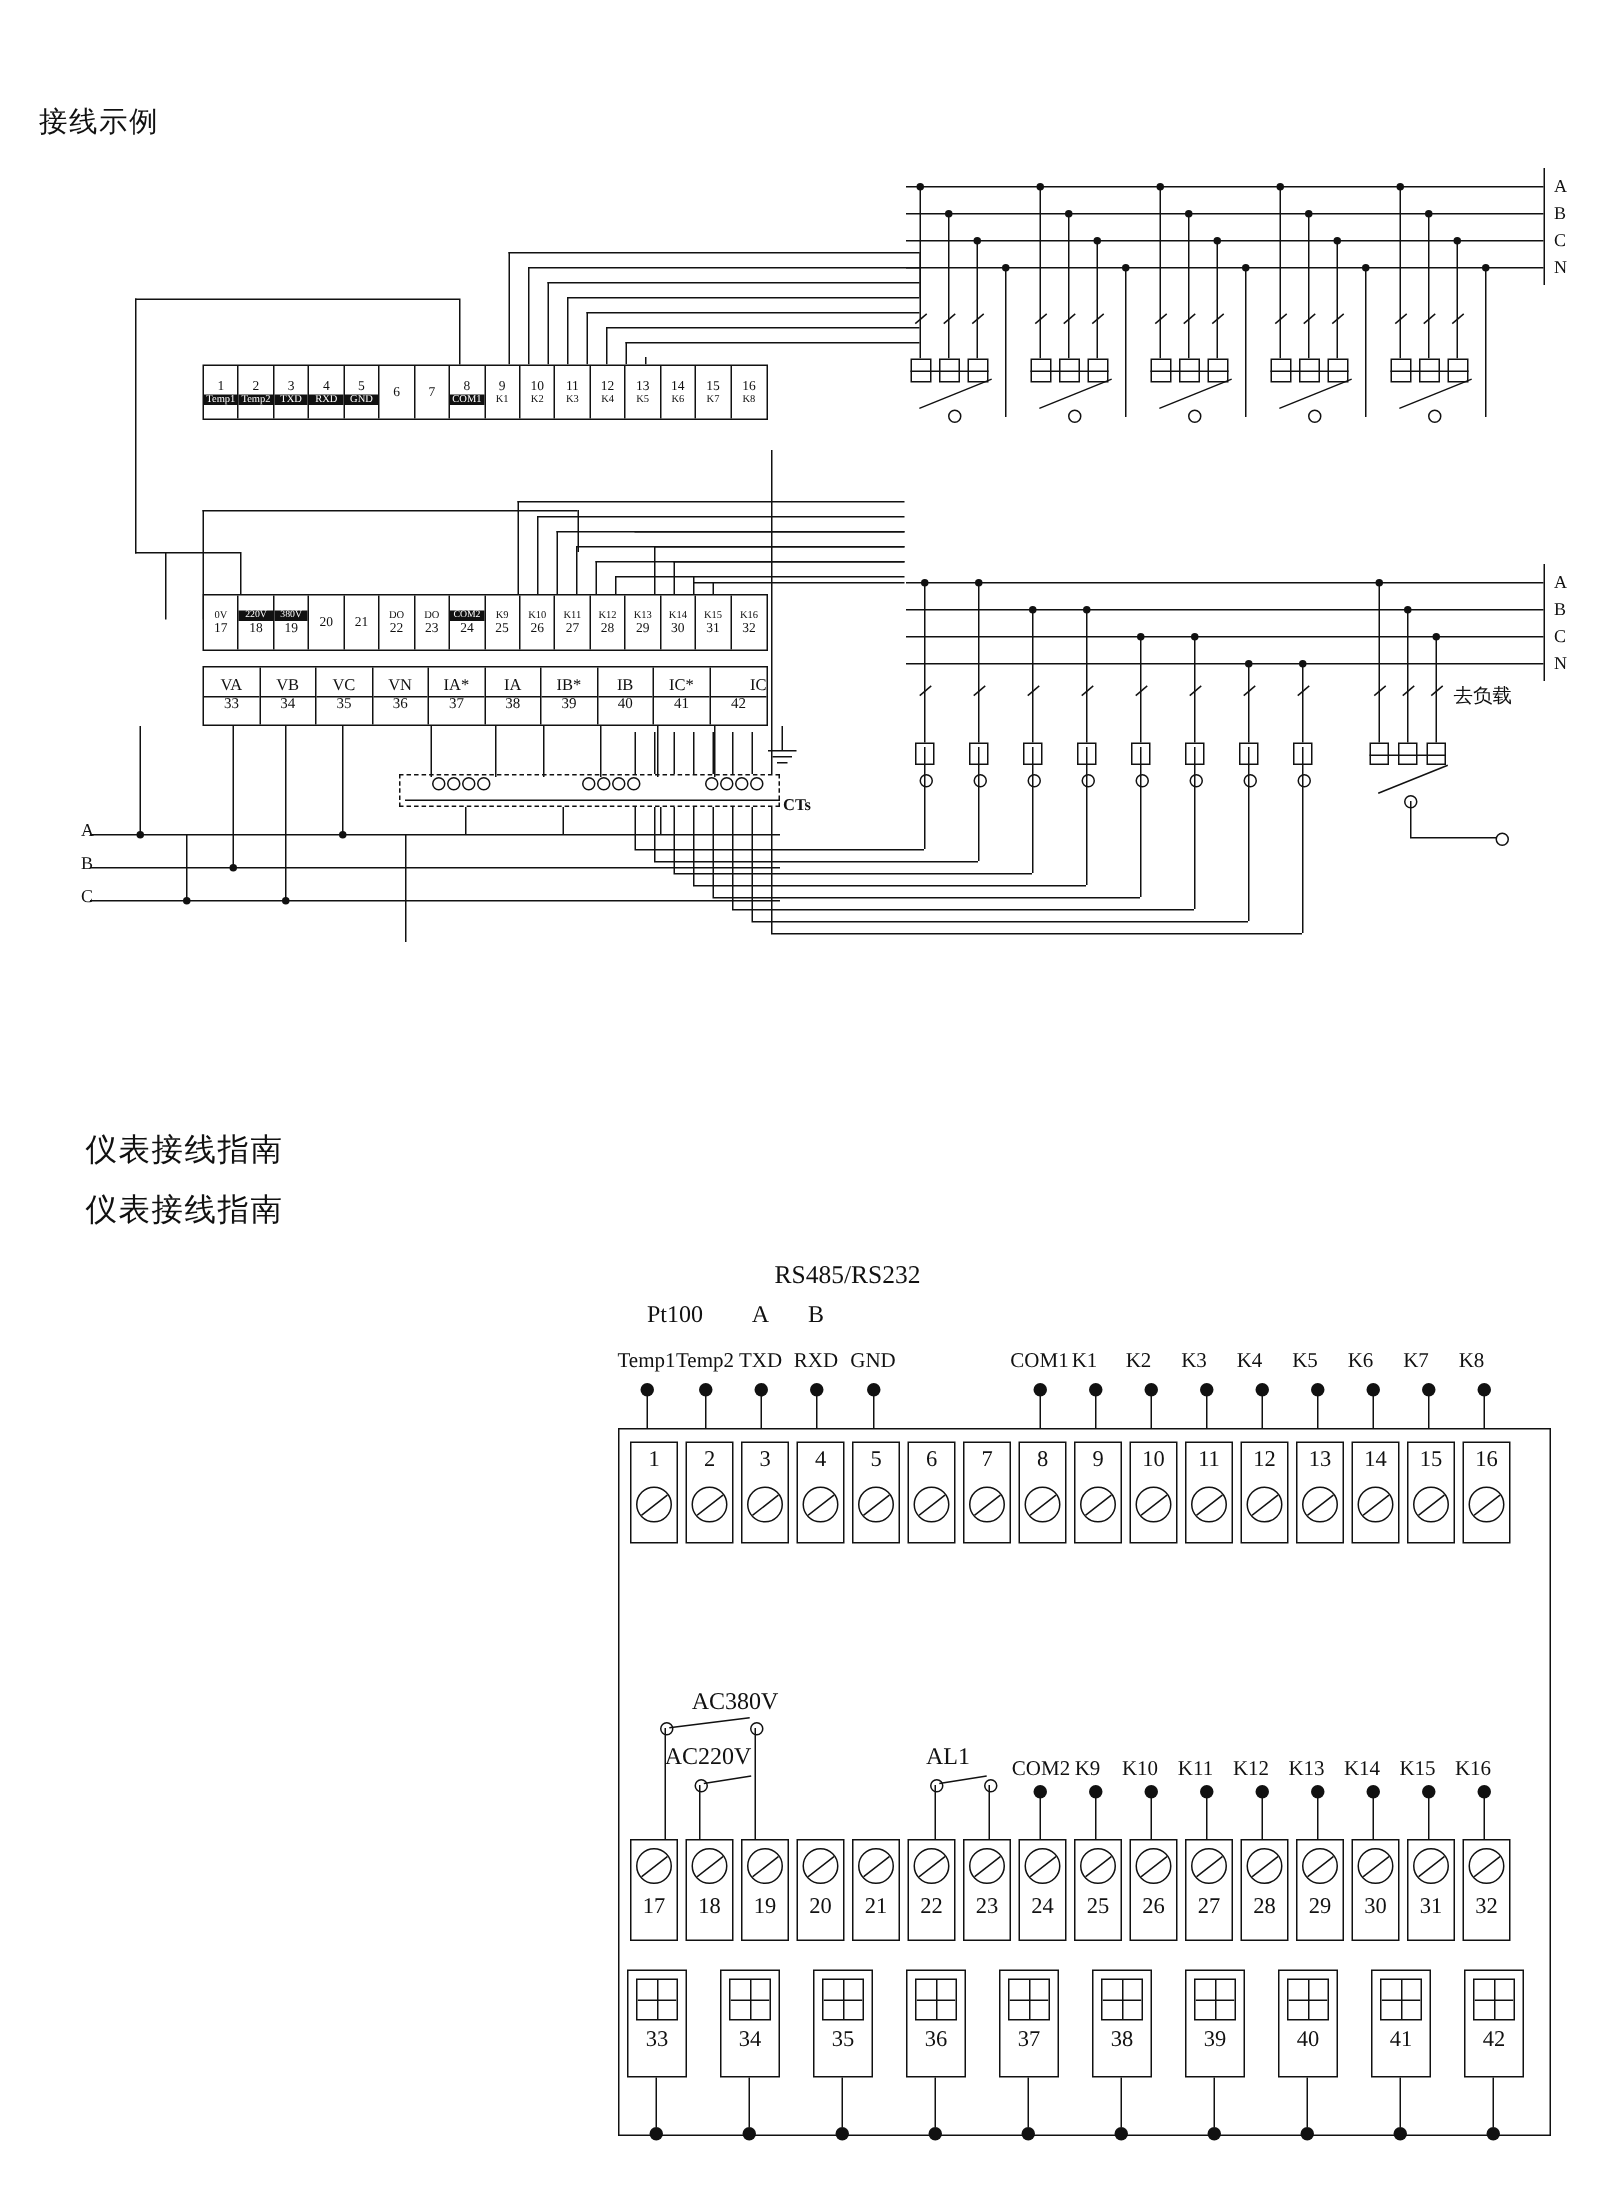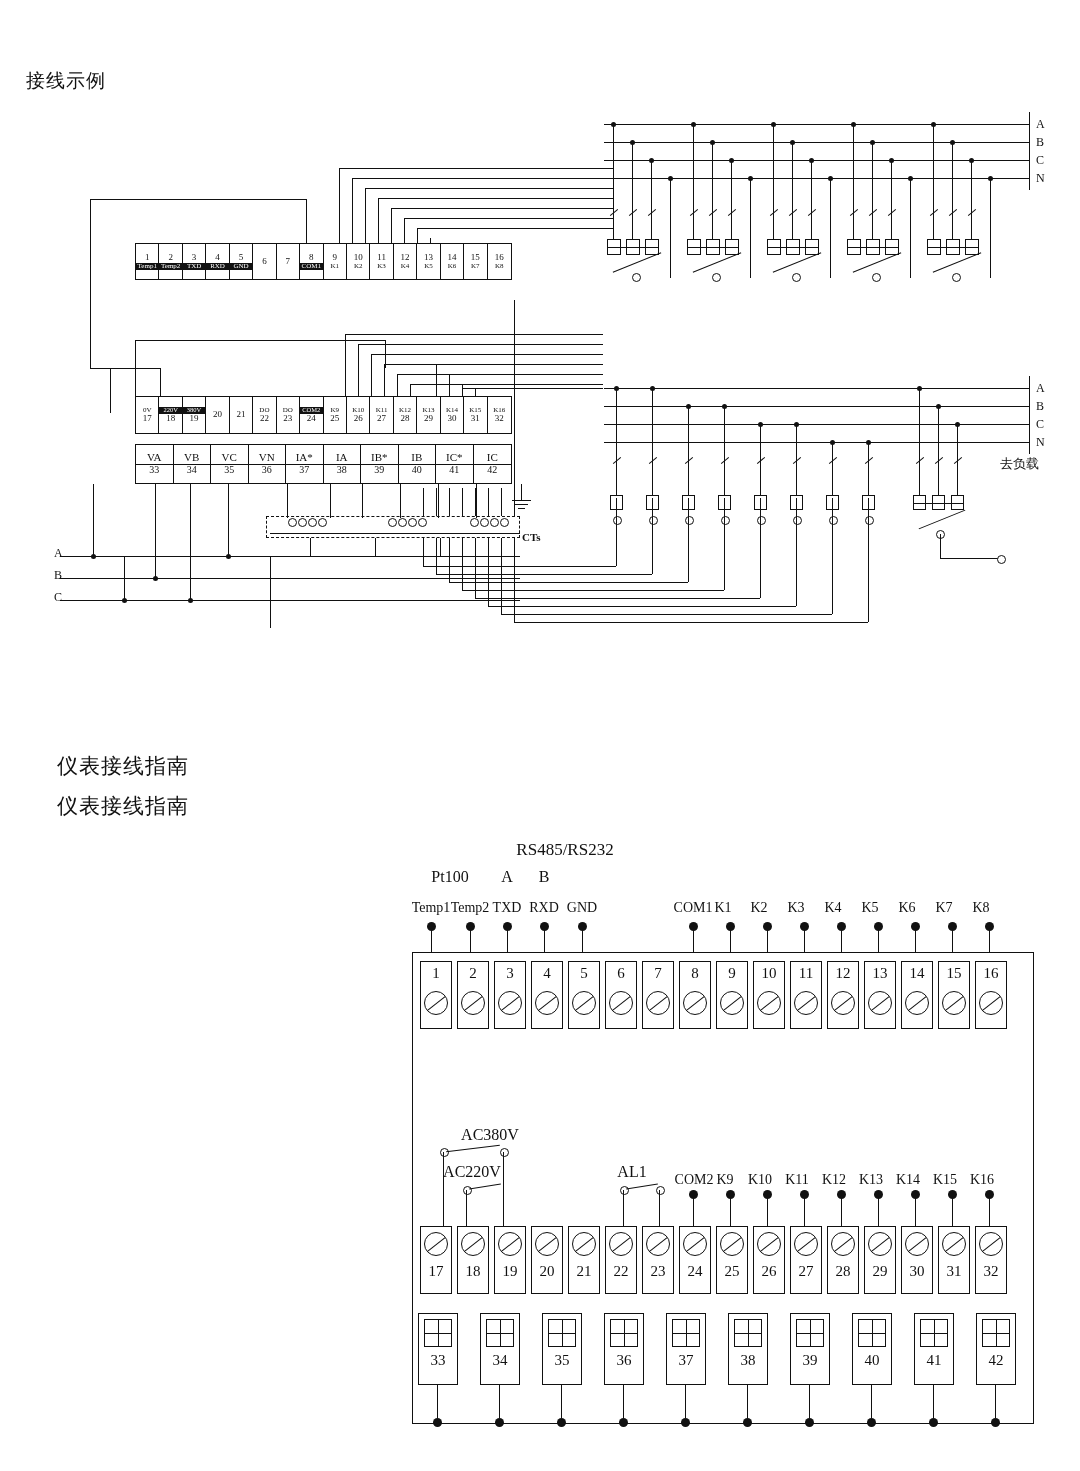--- a/index.html
+++ b/index.html
@@ -372,36 +372,36 @@
           <div style="border-top:1px solid #111;width:100%;text-align:center;font-size:10px;">39</div>
         </div>
       <div class="cell" style="width:37.7px;font-size:11px;">
           <div>IB</div>
           <div style="border-top:1px solid #111;width:100%;text-align:center;font-size:10px;">40</div>
         </div>
       <div class="cell" style="width:37.7px;font-size:11px;">
           <div>IC*</div>
           <div style="border-top:1px solid #111;width:100%;text-align:center;font-size:10px;">41</div>
         </div>
-      <div class="cell" style="width:37.7px;font-size:11px;">
+      <div class="cell" style="width:37.7px;font-size:11px;align-items:flex-end;">
           <div>IC</div>
           <div style="border-top:1px solid #111;width:100%;text-align:center;font-size:10px;">42</div>
         </div>
     </div>
 
     <div class="ln hl" style="left:604px;top:388px;width:425px;"></div>
     <div class="ln hl" style="left:604px;top:406px;width:425px;"></div>
     <div class="ln hl" style="left:604px;top:424px;width:425px;"></div>
     <div class="ln hl" style="left:604px;top:442px;width:425px;"></div>
     <div class="ln vl" style="left:1029px;top:376px;height:78px;"></div>
     <div class="lbl" style="left:1036px;top:381px;">A</div>
     <div class="lbl" style="left:1036px;top:399px;">B</div>
     <div class="lbl" style="left:1036px;top:417px;">C</div>
     <div class="lbl" style="left:1036px;top:435px;">N</div>
-    <div class="lbl-cn" style="left:1000px;top:455px;">去负载</div>
+    <div class="lbl-cn" style="left:969px;top:455px;">去负载</div>
 
     <div id="bottom-feeders">
       <div class="ln vl" style="left:616px;top:388px;height:110px;"></div>
         <div class="dot" style="left:614px;top:386px;"></div>
       <div class="ln" style="left:612px;top:460px;width:10px;height:1px;transform:rotate(-40deg);"></div>
       <div class="tbox" style="left:610px;top:495px;width:13px;height:15px;"></div>
       <div class="ocirc" style="left:613px;top:516px;"></div>
 
       <div class="ln vl" style="left:652px;top:388px;height:110px;"></div>
         <div class="dot" style="left:650px;top:386px;"></div>

